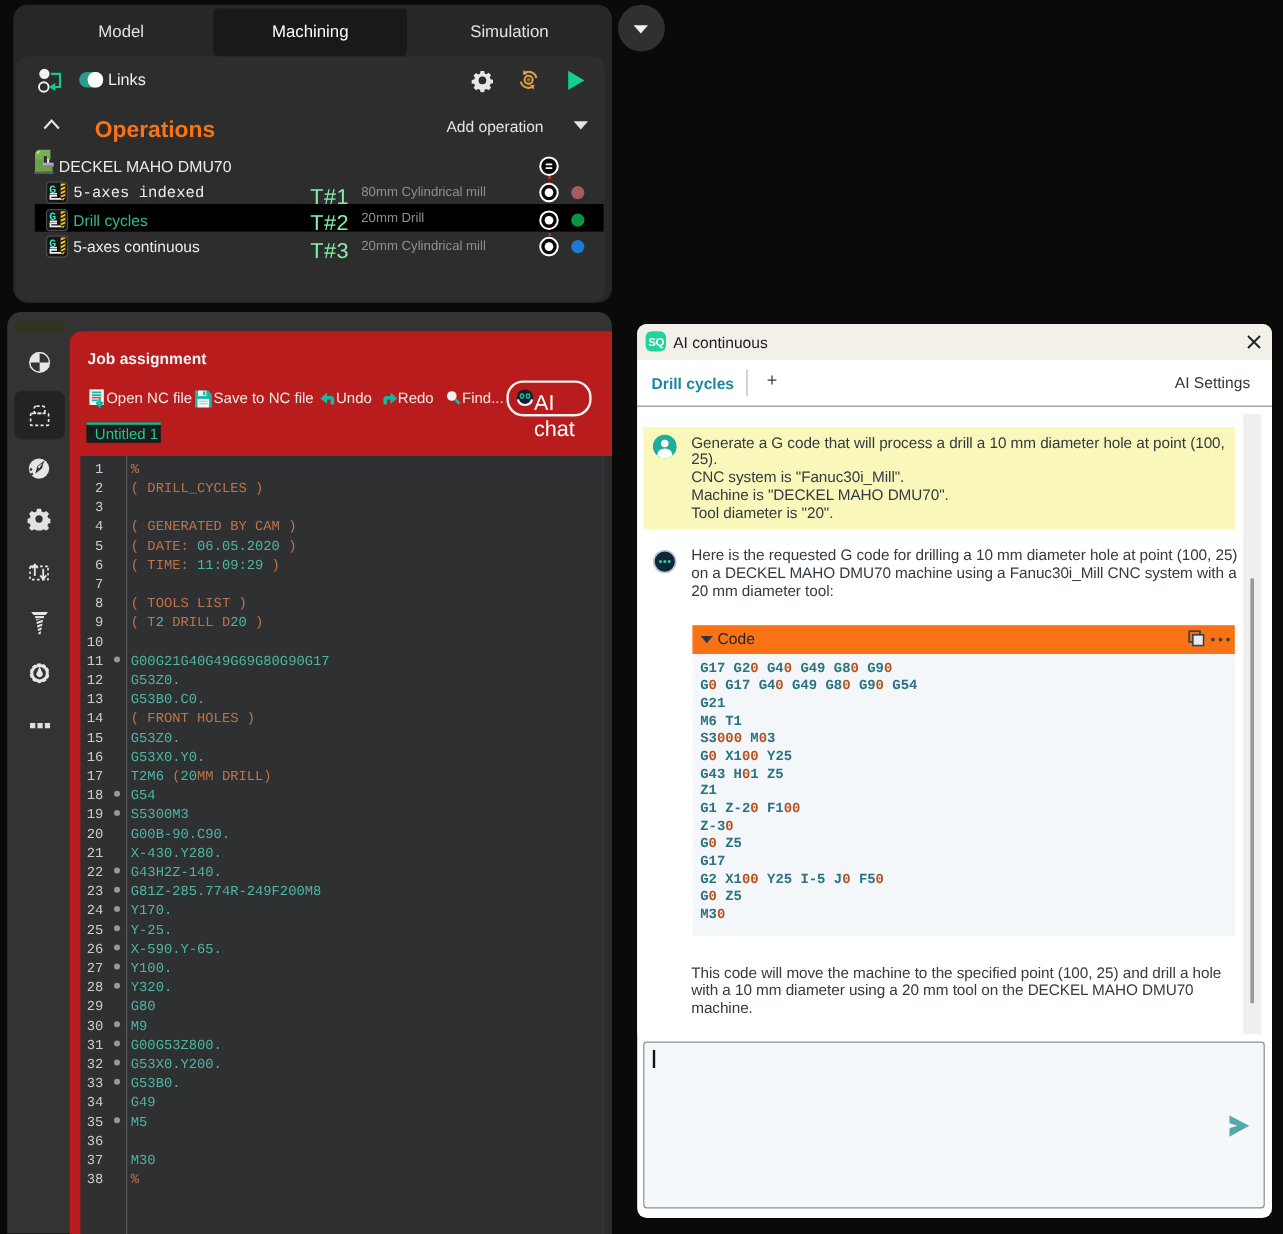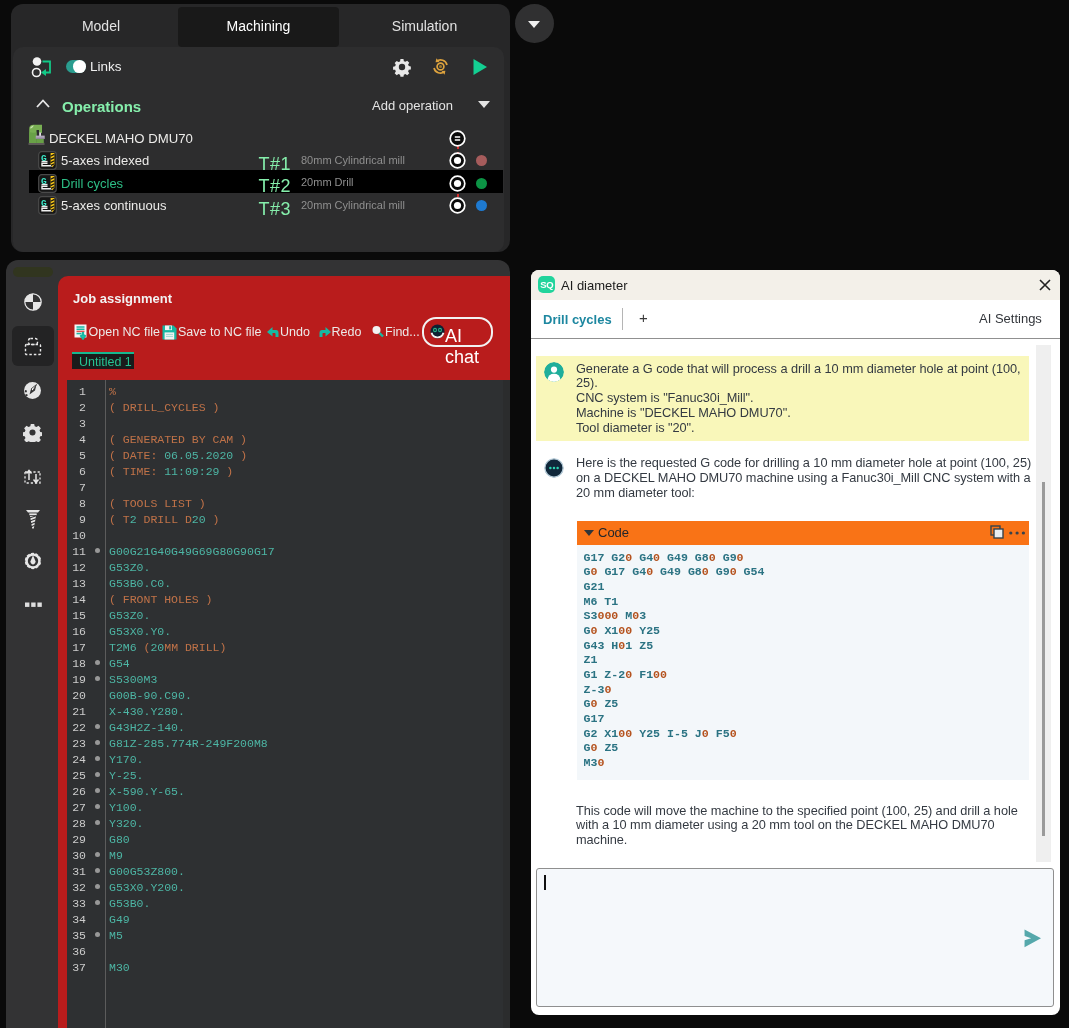--- a/index.html
+++ b/index.html
@@ -9,21 +9,21 @@
 #tabML{position:absolute;left:167px;top:3px;width:161px;height:40px;background:#191919;border-radius:4px}
 .ttab{position:absolute;top:0;height:43px;line-height:45px;text-align:center;color:#e2e2e2;font-size:14px}
 #inner1{position:absolute;left:2px;top:43px;width:491px;height:205px;background:#2d2d2e;border-radius:10px}
 
 #linksrow{position:absolute;left:0;top:0;width:100%;height:44px}
 .toggle{position:absolute;left:53px;top:13px;width:20px;height:13px;background:#2a9d8f;border-radius:6.5px}
 .toggle b{position:absolute;right:0px;top:0.2px;width:12.6px;height:12.6px;background:#fff;border-radius:50%}
 #linkstext{position:absolute;left:77px;top:12px;color:#efefef;font-size:13.5px}
 
 #opshdr{position:absolute;left:0;top:44px;width:100%;height:26px}
-#opstitle{position:absolute;left:49px;top:6.5px;color:#86efac;font-size:15px;font-weight:bold}
+#opstitle{position:absolute;left:66px;top:6.5px;color:#f97316;font-size:19px;font-weight:bold}
 #addop{position:absolute;left:359px;top:6.5px;color:#e3e3e3;font-size:13px}
 .caret{width:0;height:0;border-left:6px solid transparent;border-right:6px solid transparent;border-top:7px solid #e3e3e3}
 #addcaret{position:absolute;left:465px;top:10px}
 
 #tree{position:absolute;left:0;top:80px;width:100%}
 .trow{position:absolute;left:0;width:100%;height:23px}
 #selrow{position:absolute;left:16px;top:43px;width:474px;height:22.5px;background:#000}
 .tname{position:absolute;top:4px;font-size:13px;color:#ecebe9}
 .tnum{position:absolute;left:245.5px;top:4.5px;font-size:18px;color:#86efac;letter-spacing:.5px}
 .ttool{position:absolute;left:288px;top:4.5px;font-size:11px;color:#8f8f8f}
@@ -162,21 +162,21 @@
 
       <div class="trow" style="top:22px">
         <svg class="iconabs" style="left:25px;top:2px" width="19" height="19" viewBox="0 0 19 19">
           <rect x="0.7" y="0.7" width="17.6" height="17.6" rx="3" fill="#161616" stroke="#4a4a4a" stroke-width="1.2"></rect>
           <text x="3" y="9.5" font-family="Liberation Mono,monospace" font-size="9.5" font-weight="bold" fill="#3ae8c8">G</text>
           <path d="M3.5 10.5 h6" stroke="#e8e8e8" stroke-width="1.3"></path>
           <path d="M9.5 12.2 h-5.5 v2.5 h10" fill="none" stroke="#f0f0f0" stroke-width="1.4"></path>
           <path d="M12.6 2 h3.8 v11.2 l-1.9 3 l-1.9 -3 Z" fill="#f5c518"></path>
           <path d="M12.6 5.2 l3.8 -1.8 M12.6 8.4 l3.8 -1.8 M12.6 11.6 l3.8 -1.8 M12.9 14.4 l3.5 -1.7" stroke="#141414" stroke-width="1.2"></path>
         </svg>
-        <div class="tname" style="left:48px;">5-axes indexed</div>
+        <div class="tname" style="left:48px;font-family:Liberation Mono, monospace;">5-axes indexed</div>
         <div class="tnum">T#1</div>
         <div class="ttool">80mm Cylindrical mill</div>
         <svg class="iconabs" style="left:436px;top:3px" width="17" height="17" viewBox="0 0 17 17">
           <circle cx="8.5" cy="8.5" r="7.3" fill="#0a0a0a" stroke="#fff" stroke-width="1.7"></circle>
           <circle cx="8.5" cy="8.5" r="3.6" fill="#fff"></circle>
         </svg>
         <div class="dot5" style="background:#a65c5c"></div>
       </div>
 <div class="trow" style="top:44.5px">
         <svg class="iconabs" style="left:25px;top:2px" width="19" height="19" viewBox="0 0 19 19">
@@ -361,36 +361,37 @@
 <div class="ln"><span class="nm">28</span><span class="dt"><b></b></span><span class="cd"><span class="gc">Y320.</span></span></div>
 <div class="ln"><span class="nm">29</span><span class="dt"></span><span class="cd"><span class="gc">G80</span></span></div>
 <div class="ln"><span class="nm">30</span><span class="dt"><b></b></span><span class="cd"><span class="gc">M9</span></span></div>
 <div class="ln"><span class="nm">31</span><span class="dt"><b></b></span><span class="cd"><span class="gc">G00G53Z800.</span></span></div>
 <div class="ln"><span class="nm">32</span><span class="dt"><b></b></span><span class="cd"><span class="gc">G53X0.Y200.</span></span></div>
 <div class="ln"><span class="nm">33</span><span class="dt"><b></b></span><span class="cd"><span class="gc">G53B0.</span></span></div>
 <div class="ln"><span class="nm">34</span><span class="dt"></span><span class="cd"><span class="gc">G49</span></span></div>
 <div class="ln"><span class="nm">35</span><span class="dt"><b></b></span><span class="cd"><span class="gc">M5</span></span></div>
 <div class="ln"><span class="nm">36</span><span class="dt"></span><span class="cd"></span></div>
 <div class="ln"><span class="nm">37</span><span class="dt"></span><span class="cd"><span class="gc">M30</span></span></div>
+<div class="ln"><span class="nm">38</span><span class="dt"></span><span class="cd"><span class="cm">%</span></span></div>
       </div>
     </div>
     <div id="gsep"></div>
     <div id="scrollstrip"></div>
   </div>
 </div>
 
 <div id="ai">
   <div id="aihdr">
     <div id="ailogo">
       <svg width="17" height="17" viewBox="0 0 17 17">
         <text x="2.2" y="12.3" font-family="Liberation Sans,sans-serif" font-size="9.5" font-weight="bold" fill="#fff">S</text>
         <text x="8.2" y="12.3" font-family="Liberation Sans,sans-serif" font-size="9.5" font-weight="bold" fill="#fff">Q</text>
       </svg>
     </div>
-    <div id="aititle">AI diameter</div>
+    <div id="aititle">AI continuous</div>
     <svg id="aix" viewBox="0 0 14 14">
         <path d="M2 2 L12 12 M12 2 L2 12" stroke="#222" stroke-width="1.6"></path>
       </svg>
   </div>
   <div id="aitabs">
     <div id="dctab">Drill cycles</div>
     <div id="tsep"></div>
     <div id="plus">+</div>
     <div id="aiset">AI Settings</div>
   </div>

